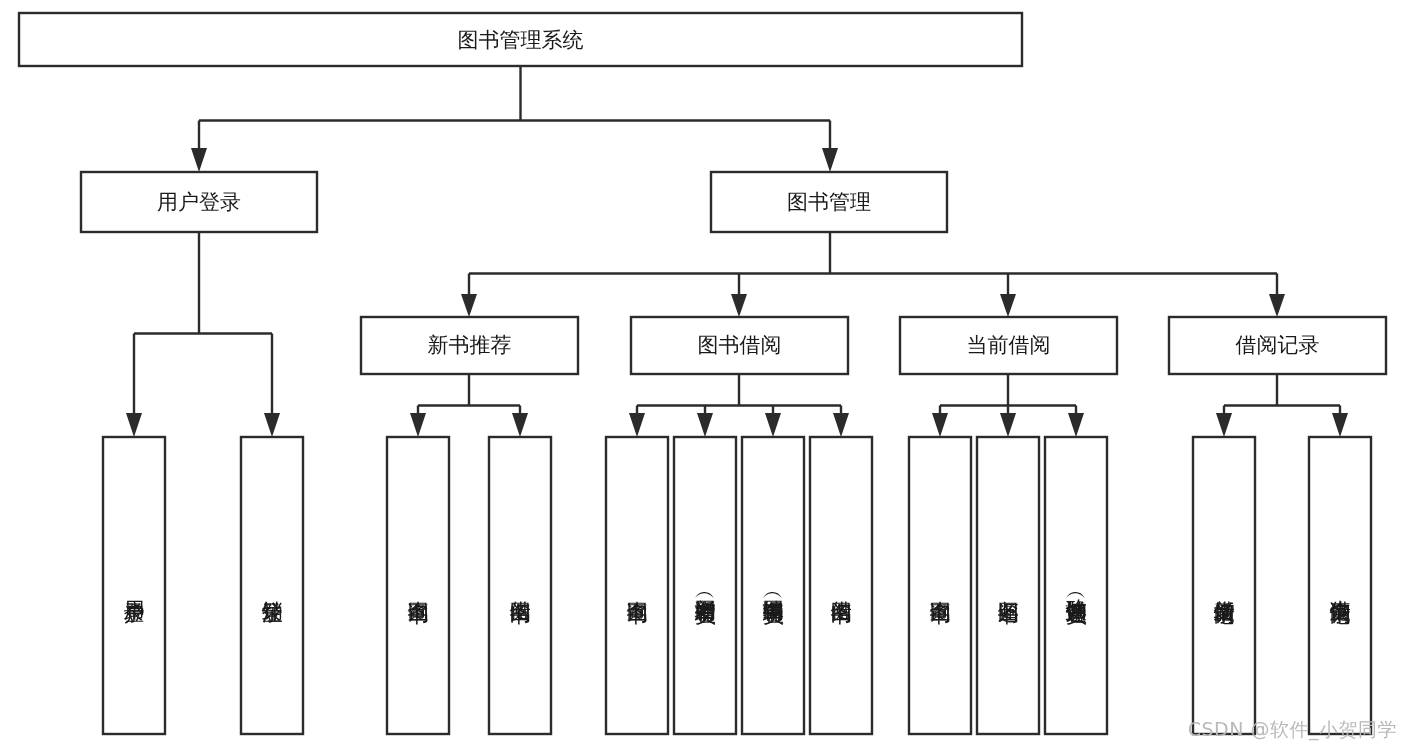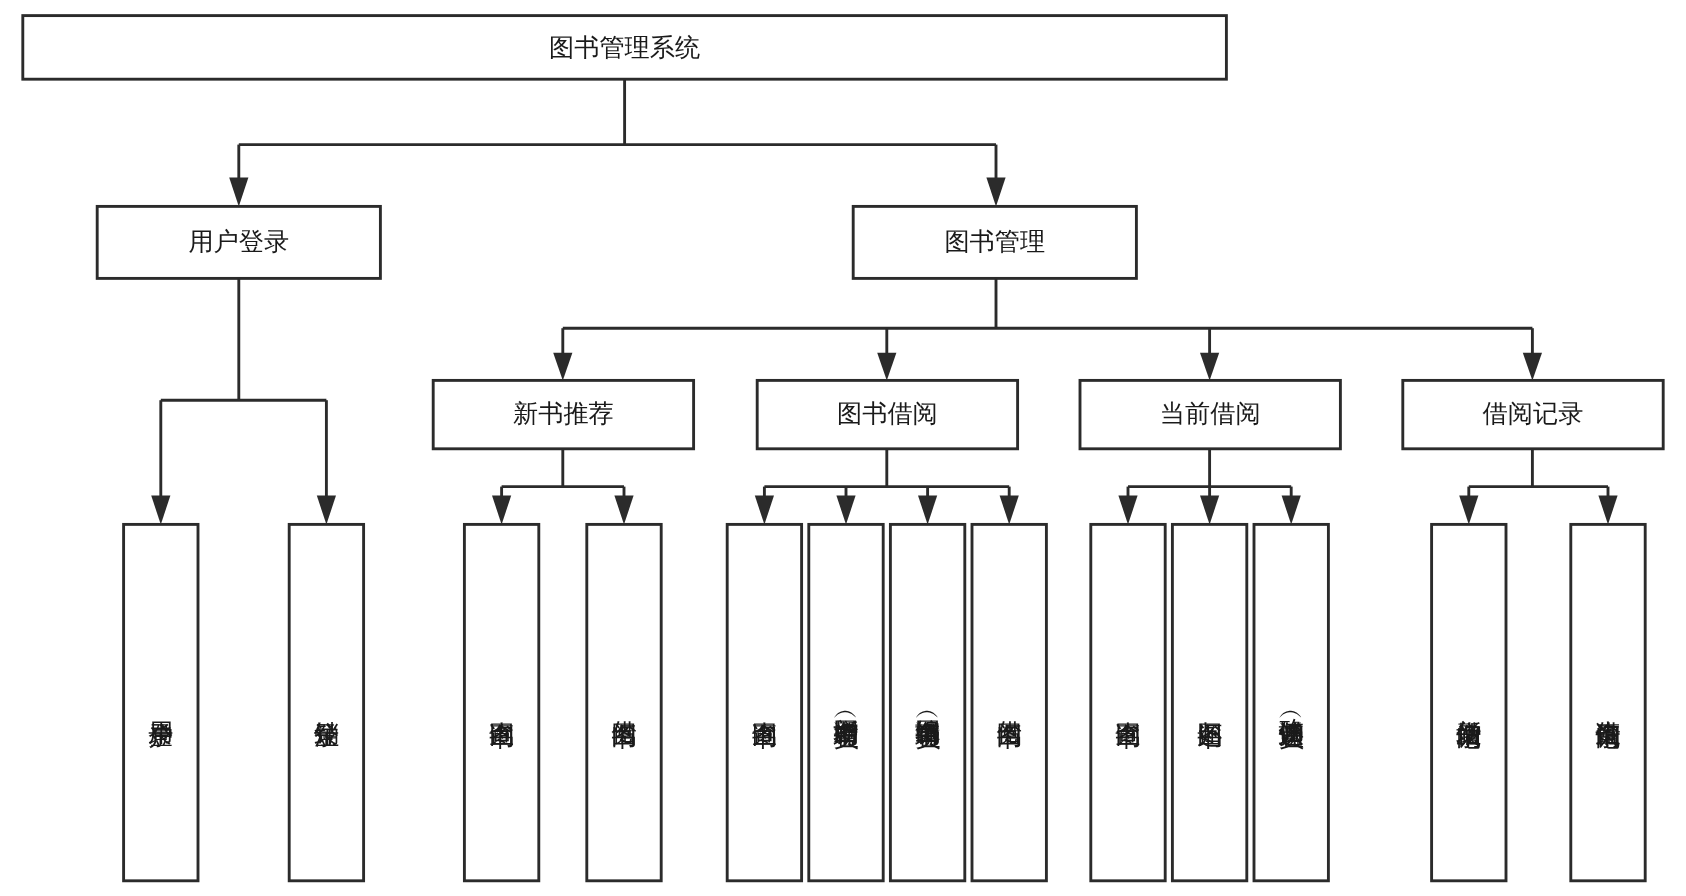--- a/index.html
+++ b/index.html
@@ -197,14 +197,15 @@
   <div class="vlabel-wrap" style="left:606px; top:437px; width:62px; height:297px;">查询图书</div>
   <div class="vlabel-wrap" style="left:674px; top:437px; width:62px; height:297px;">新增图书（管理员）</div>
   <div class="vlabel-wrap" style="left:742px; top:437px; width:62px; height:297px;">编辑图书（管理员）</div>
   <div class="vlabel-wrap" style="left:810px; top:437px; width:62px; height:297px;">借阅图书</div>
   <div class="vlabel-wrap" style="left:909px; top:437px; width:62px; height:297px;">查询图书</div>
   <div class="vlabel-wrap" style="left:977px; top:437px; width:62px; height:297px;">归还图书</div>
   <div class="vlabel-wrap" style="left:1045px; top:437px; width:62px; height:297px;">确认归还（管理员）</div>
   <div class="vlabel-wrap" style="left:1193px; top:437px; width:62px; height:297px;">新增借阅记录</div>
   <div class="vlabel-wrap" style="left:1309px; top:437px; width:62px; height:297px;">查询借阅记录</div>
 
+  <div class="watermark">CSDN @软件_小贺同学</div>
 
 </div>
 
 </body></html>

